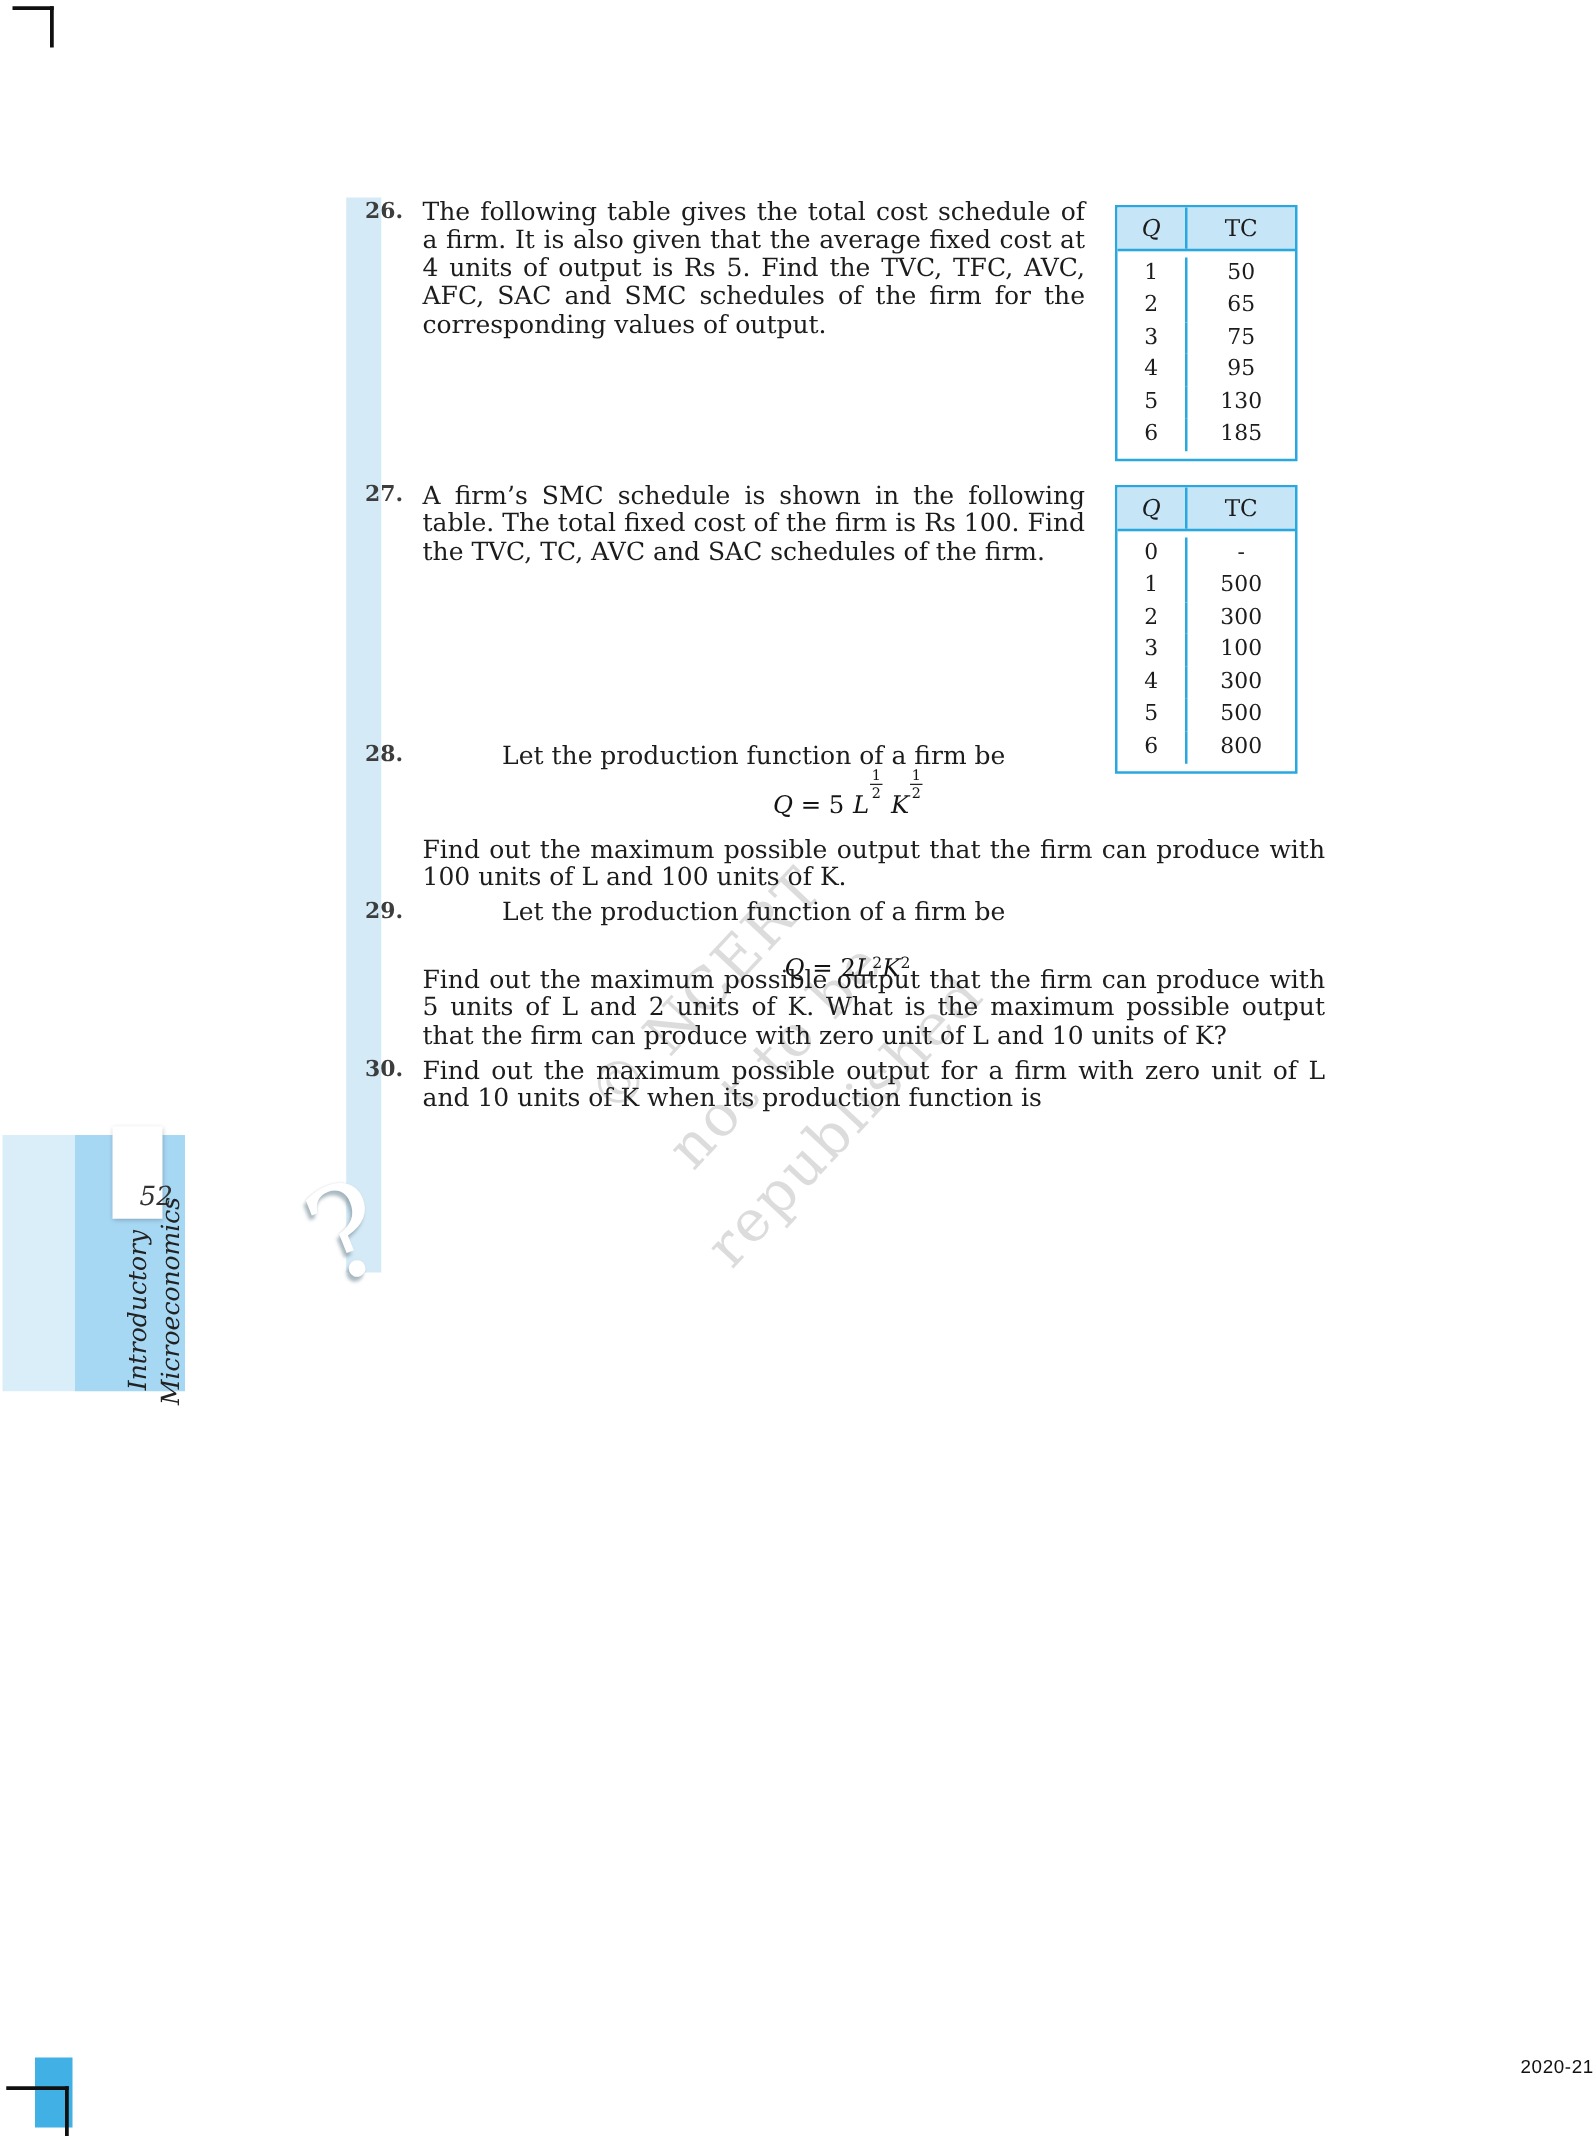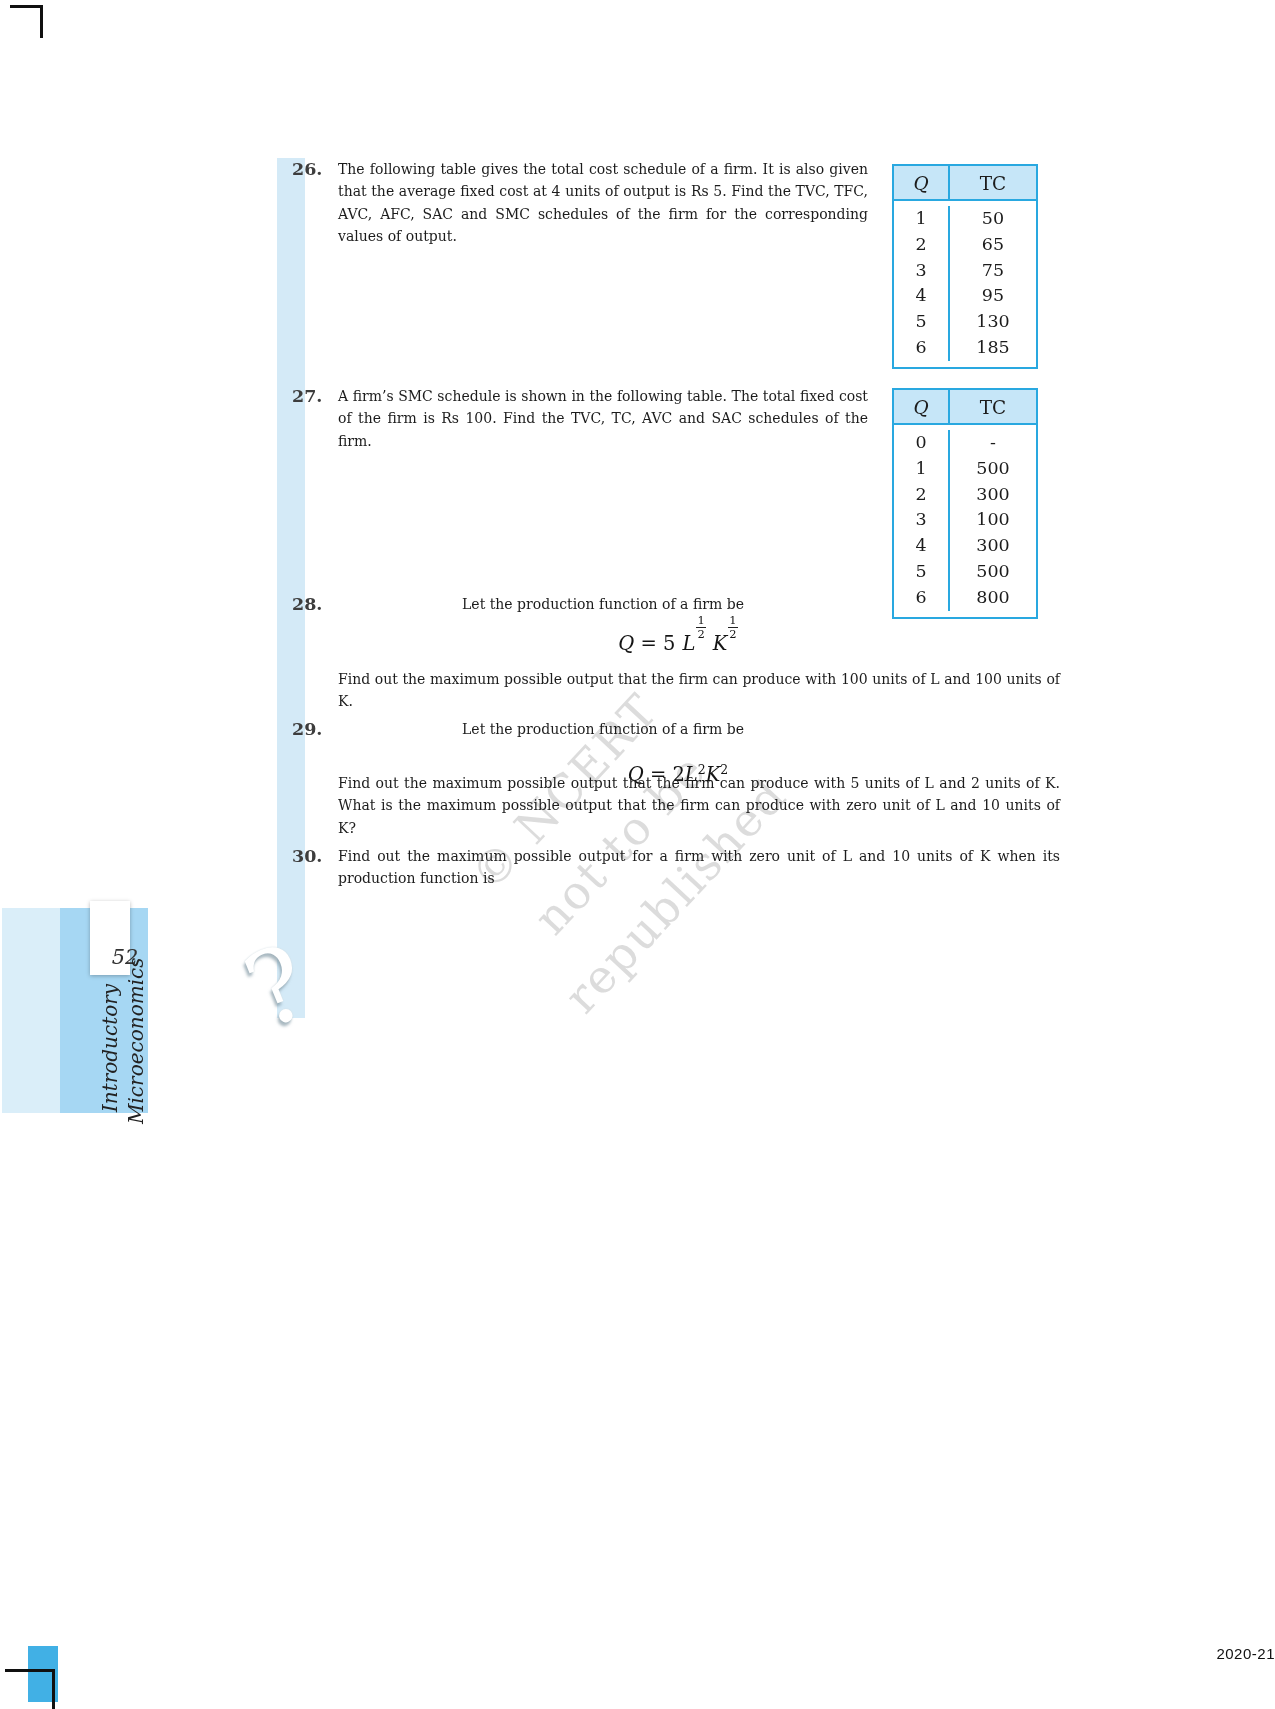--- a/index.html
+++ b/index.html
@@ -54,21 +54,21 @@
     transform:rotate(-90deg);transform-origin:0 0;
     text-align:center;
     font-style:italic;font-size:20px;line-height:26px;color:#222;
   }
   .book-title span{display:block;}
 
   
   .qnum{position:absolute;left:292px;width:42px;
     font-weight:bold;color:#3d3d3d;font-size:17.5px;line-height:22.4px;}
   .qtext{position:absolute;left:338px;text-align:justify;
-    font-size:14px;line-height:22.4px;color:#1c1c1c;}
+    font-size:20px;line-height:22.4px;color:#1c1c1c;}
   .w-narrow{width:530px;}
   .w-wide{width:722px;}
   .intro-line{text-align:center;}
 
   
   .formula{position:absolute;left:338px;width:680px;text-align:center;
     font-size:19.5px;color:#141414;}
   .formula .it{font-style:italic;}
   .formula .gap{display:inline-block;width:7px;}
   .fr{display:inline-block;vertical-align:12px;font-size:11.5px;line-height:1.15;

